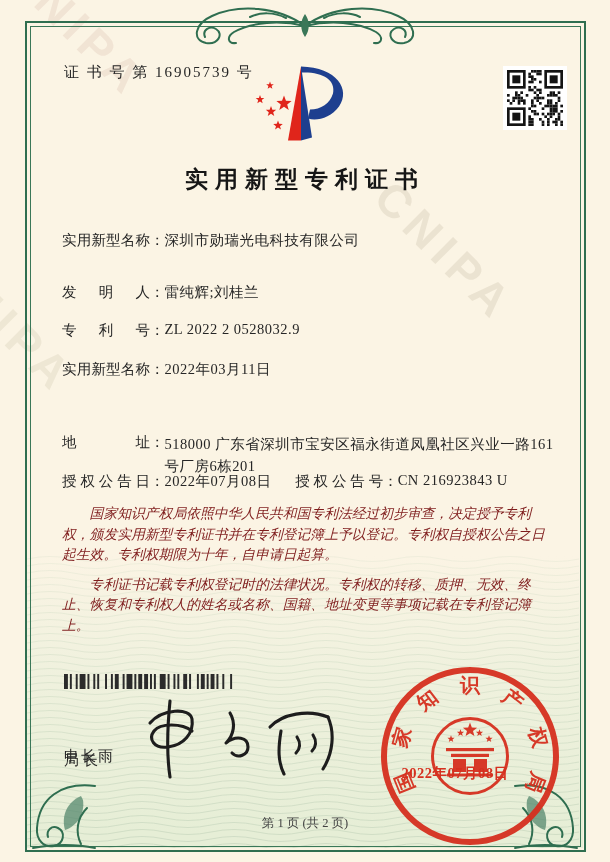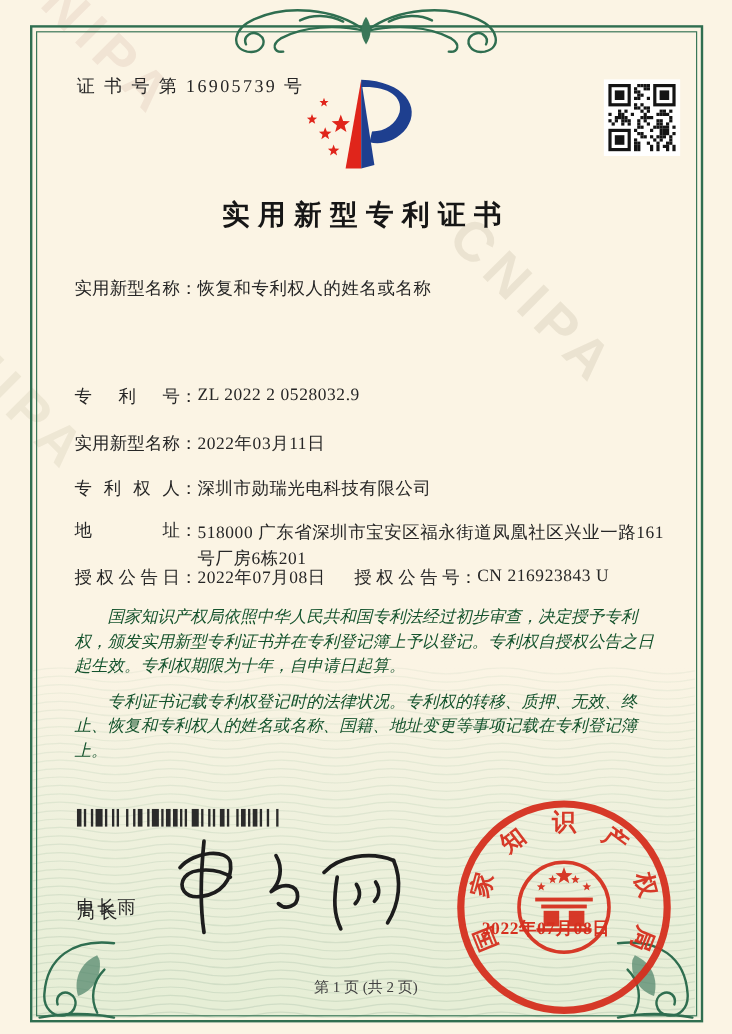--- a/index.html
+++ b/index.html
@@ -37,21 +37,21 @@
   .flabel{display:inline-block;width:88px;text-align:justify;text-align-last:justify;vertical-align:top;}
   .colon{display:inline-block;vertical-align:top;}
   .fvalue{display:inline-block;vertical-align:top;letter-spacing:.5px;}
   .r1{top:231px;} .r2{top:283px;} .r3{top:321px;} .r4{top:360px;} .r5{top:398px;}
   .r6{top:433px;white-space:normal;width:505px;}
   .r6 .fvalue{width:392px;line-height:22px;}
   .r7{top:472px;}
   .pair2{margin-left:20px;}
 
   .paras{position:absolute;left:62px;top:504px;width:489px;font-size:13.8px;
-         line-height:20.5px;font-style:italic;color:#14532d;}
+         line-height:20.5px;font-style:italic;color:#7f1d1d;}
   .paras p{margin:0 0 9px 0;text-indent:2em;}
 
   .barcode{position:absolute;left:64px;top:674px;width:172px;height:15px;}
 
   .director-title{position:absolute;left:64px;top:716px;font-size:15px;letter-spacing:4px;margin-top:35px;}
   .director-name{position:absolute;left:64px;top:747px;font-size:15px;letter-spacing:2px;}
   .signature{position:absolute;left:132px;top:688px;width:215px;height:100px;}
 
   .seal{position:absolute;left:378px;top:664px;width:184px;height:184px;opacity:.95;}
   .seal-date{position:absolute;left:380px;top:764px;width:150px;text-align:center;
@@ -285,30 +285,30 @@
         <rect x="46.666666666666664" y="9.333333333333332" width="8" height="8" fill="#141414"></rect>
         <rect x="4" y="41.33333333333333" width="18.666666666666664" height="18.666666666666664" fill="#141414"></rect>
         <rect x="6.666666666666666" y="44" width="13.333333333333332" height="13.333333333333332" fill="#ffffff"></rect>
         <rect x="9.333333333333332" y="46.666666666666664" width="8" height="8" fill="#141414"></rect>
       </g>
   </svg>
 
   <h1 class="title">实用新型专利证书</h1>
 
   <div class="row r1">
-    <span class="flabel">实用新型名称</span><span class="colon">：</span><span class="fvalue">恢复和专利权人的姓名或名称</span>
+    <span class="flabel">实用新型名称</span><span class="colon">：</span><span class="fvalue">深圳市勋瑞光电科技有限公司</span>
+  </div>
+  <div class="row r2">
+    <span class="flabel">发明人</span><span class="colon">：</span><span class="fvalue">雷纯辉;刘桂兰</span>
   </div>
   <div class="row r3">
     <span class="flabel">专利号</span><span class="colon">：</span><span class="fvalue">ZL 2022 2 0528032.9</span>
   </div>
   <div class="row r4">
     <span class="flabel">实用新型名称</span><span class="colon">：</span><span class="fvalue">2022年03月11日</span>
-  </div>
-  <div class="row r5">
-    <span class="flabel">专利权人</span><span class="colon">：</span><span class="fvalue">深圳市勋瑞光电科技有限公司</span>
   </div>
   <div class="row r6">
     <span class="flabel">地址</span><span class="colon">：</span><span class="fvalue">518000 广东省深圳市宝安区福永街道凤凰社区兴业一路161号厂房6栋201</span>
   </div>
   <div class="row r7">
     <span><span class="flabel">授权公告日</span><span class="colon">：</span><span class="fvalue">2022年07月08日</span></span>
     <span class="pair2"><span class="flabel">授权公告号</span><span class="colon">：</span><span class="fvalue">CN 216923843 U</span></span>
   </div>
 
   <div class="paras">

